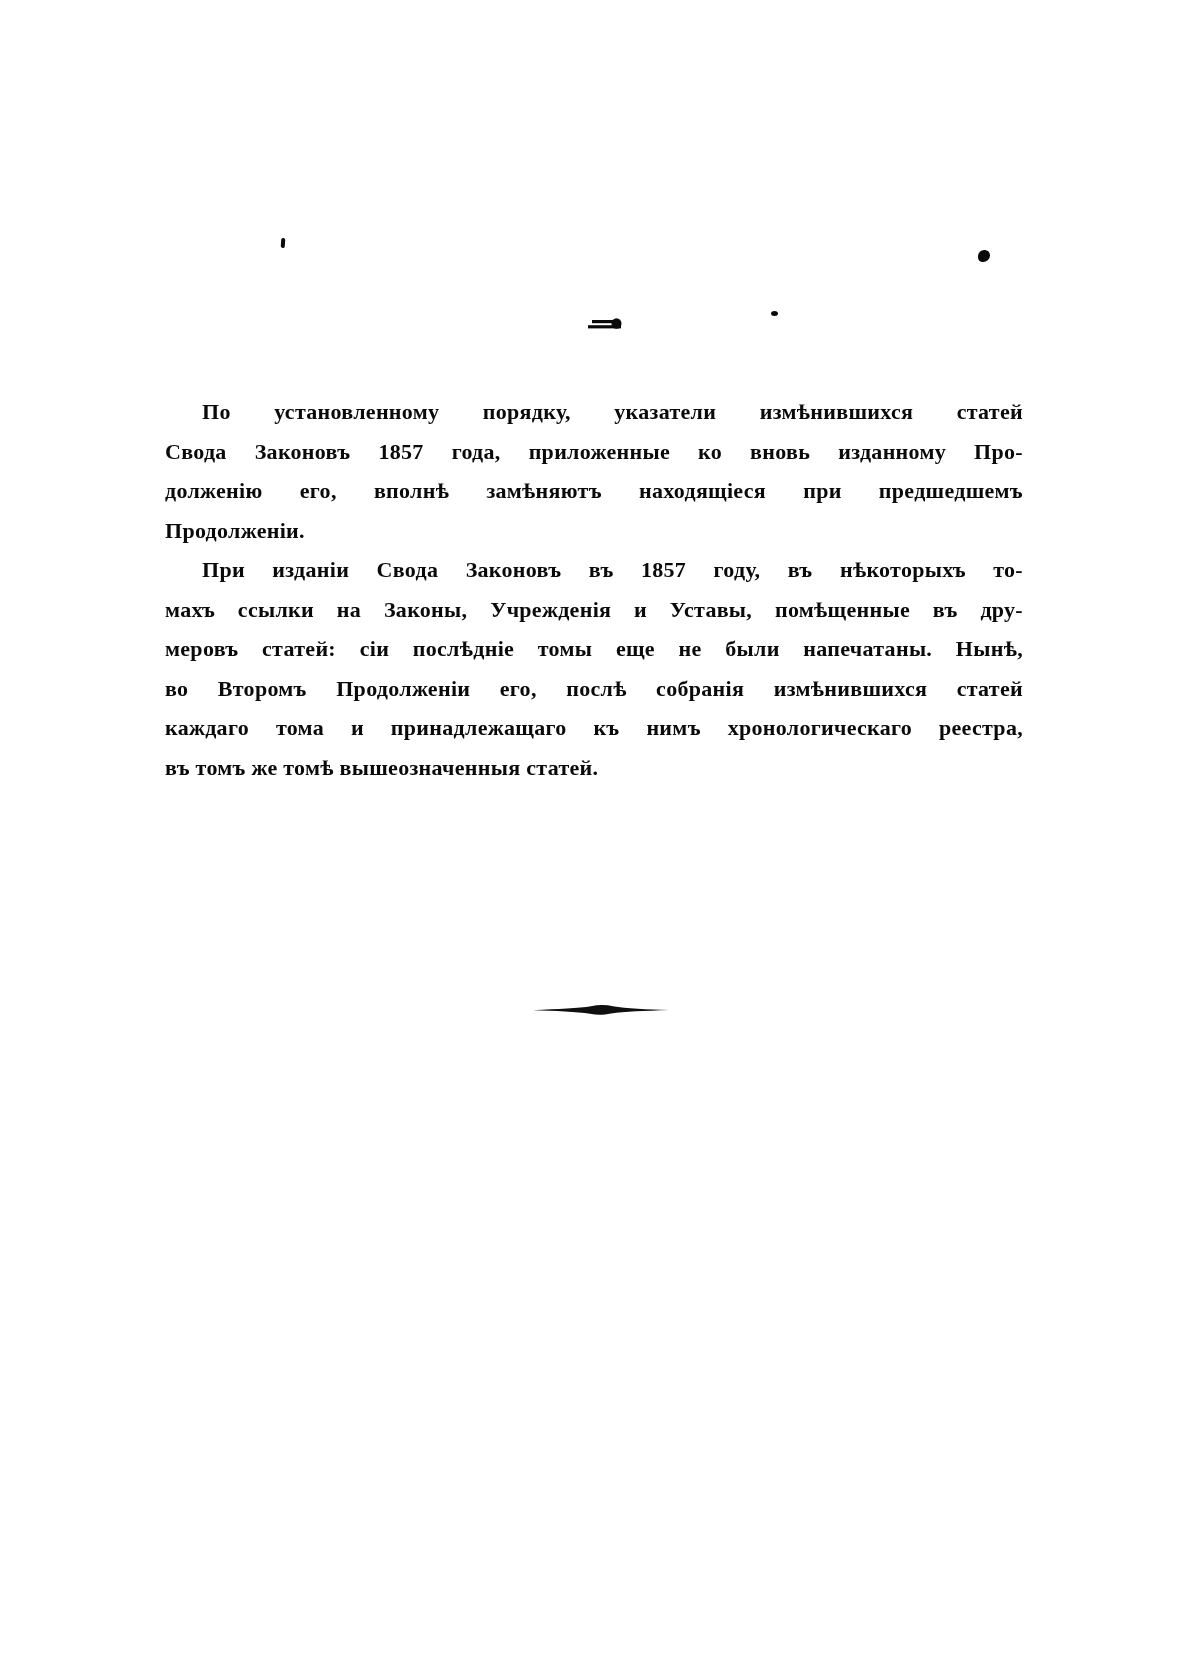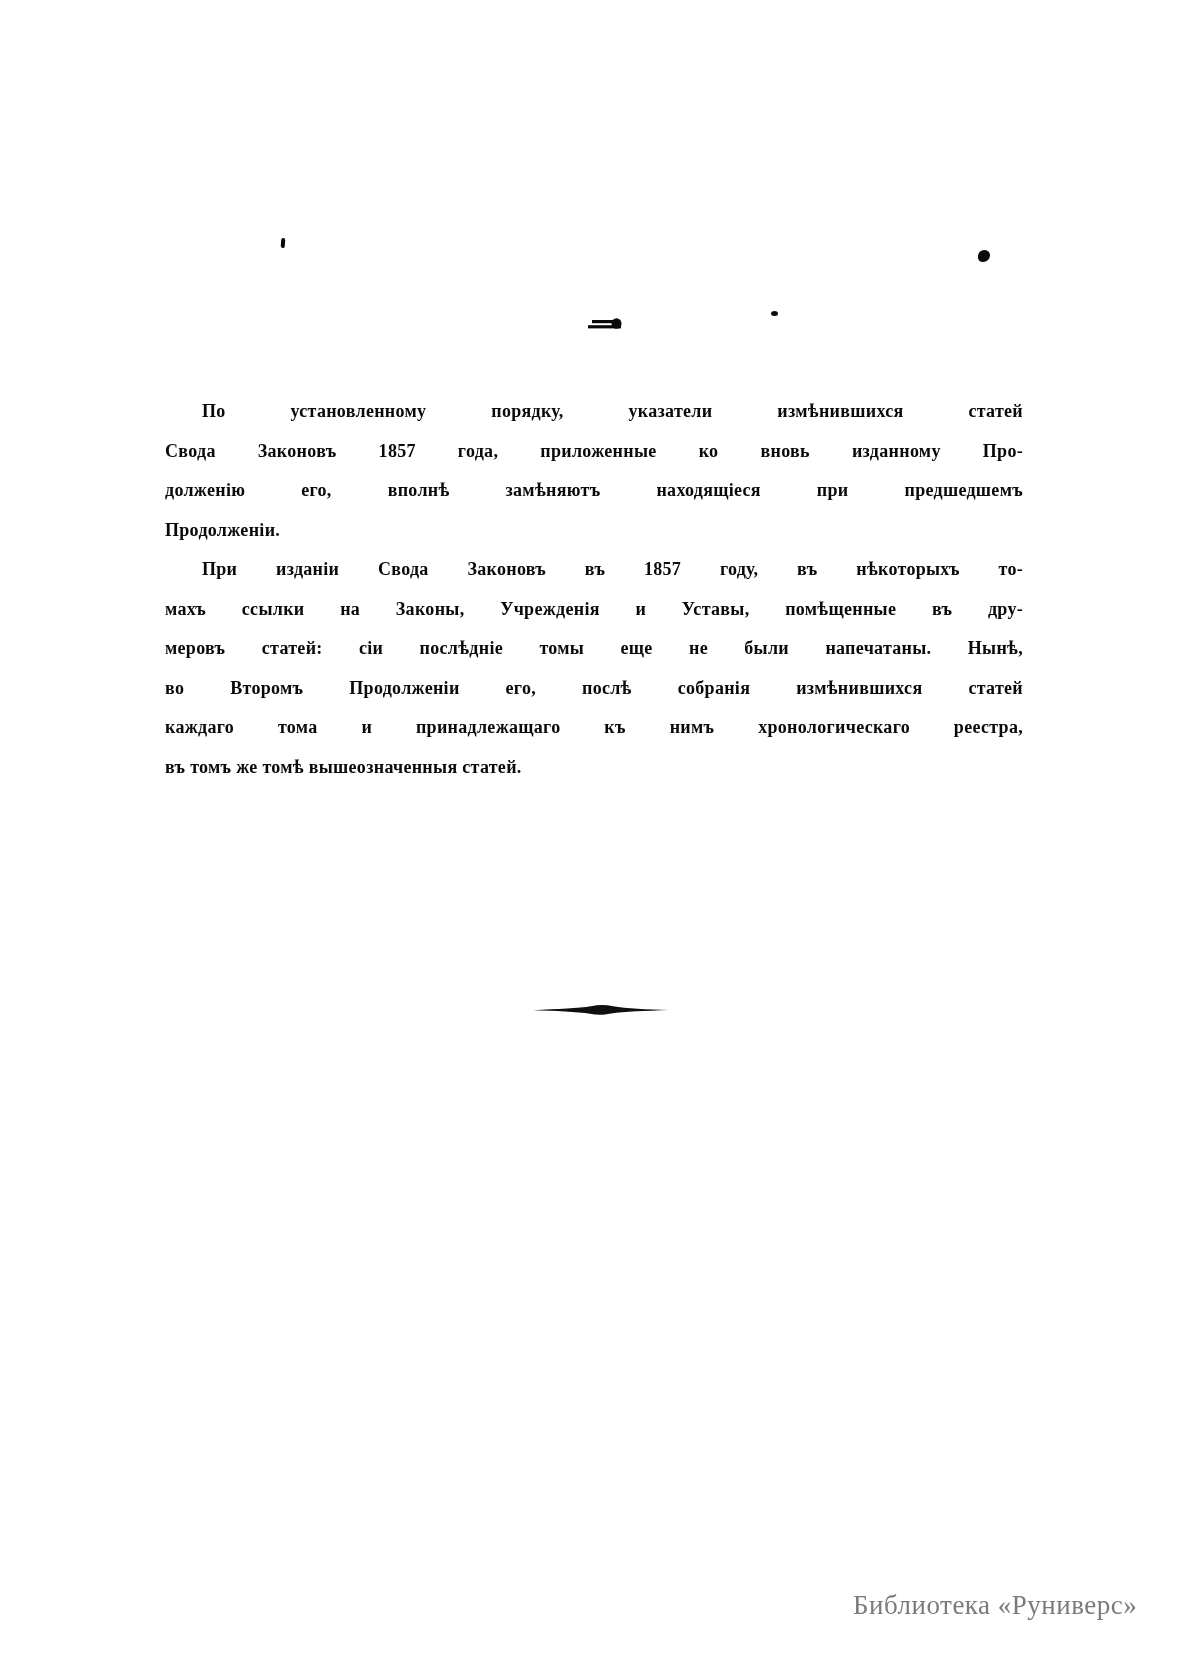--- a/index.html
+++ b/index.html
@@ -19,21 +19,21 @@
     inset: 0;
     background: #ffffff;
   }
   .text-block {
     position: absolute;
     left: 165px;
     top: 392px;
     width: 858px;
     color: #0a0a0a;
     font-weight: 700;
-    font-size: 18px;
+    font-size: 22px;
     line-height: 39.5px;
     letter-spacing: 0.3px;
   }
   .text-line {
     text-align: justify;
     text-align-last: justify;
   }
   .text-line.indent {
     padding-left: 37px;
   }
@@ -120,15 +120,14 @@
       <path fill="#0f0f0f" d="M0,7.2
         C 25,5.8 46,5.4 58,3.2
         C 65,1.6 73,1.5 80,3.2
         C 93,5.6 114,6.2 136,7.0
         C 112,8.0 91,8.4 78,10.6
         C 70,12.2 64,12.3 57,10.8
         C 44,8.6 22,7.9 0,7.2 Z"></path>
     </svg>
   </div>
 
-  <div class="watermark">Библиотека «Руниверс»</div>
 
 </div>
 
 </body></html>

